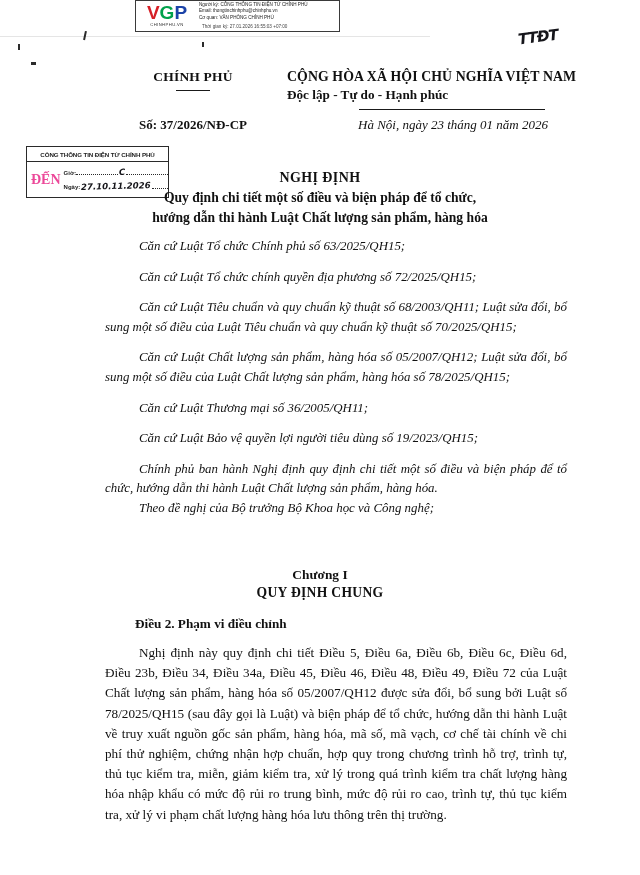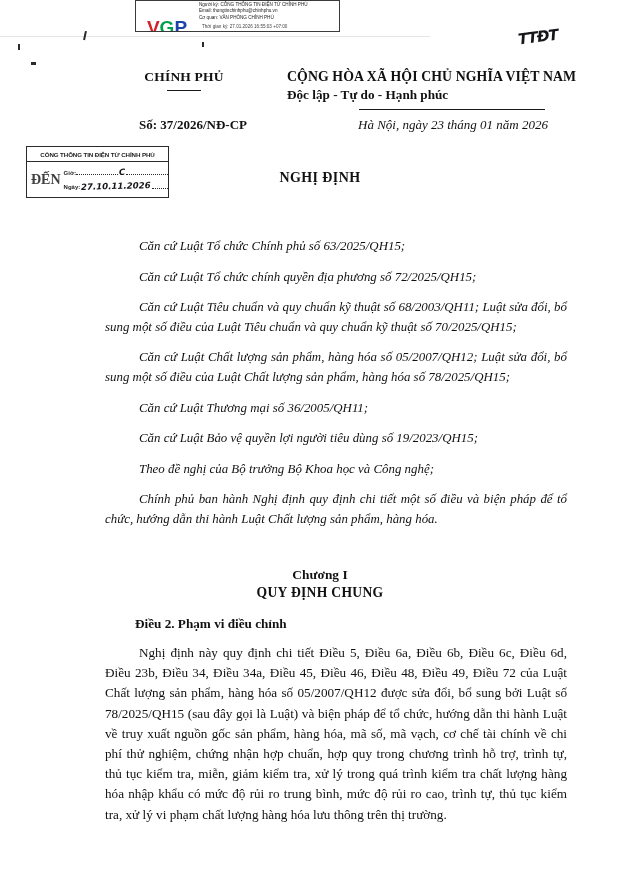--- a/index.html
+++ b/index.html
@@ -27,21 +27,21 @@
     box-sizing: border-box;
     display: flex;
     align-items: flex-start;
     overflow: hidden;
     background: #fff;
   }
   .sig-logo {
     width: 62px;
     flex: 0 0 62px;
     position: relative;
-    padding-top: 17px;
+    padding-top: 2px;
     text-align: center;
   }
   .sig-logo-letters {
     font-family: "Liberation Sans", sans-serif;
     font-weight: bold;
     font-size: 19px;
     line-height: 19px;
     letter-spacing: 0px;
   }
   .vgp-v { color: #d61f26; }
@@ -125,21 +125,21 @@
     display: flex;
     height: 35px;
     align-items: center;
     padding-left: 4px;
     box-sizing: border-box;
   }
   .stamp-den {
     font-family: "Liberation Serif", serif;
     font-weight: bold;
     font-size: 14px;
-    color: #404040;
+    color: #ec4899;
     flex: 0 0 auto;
     padding-right: 3px;
   }
   .stamp-fields { flex: 1 1 auto; }
   .stamp-row {
     display: flex;
     align-items: baseline;
     font-family: "Liberation Sans", sans-serif;
     font-size: 6px;
     font-weight: bold;
@@ -161,21 +161,21 @@
   .stamp-row .dots {
     flex: 1 1 auto;
     border-bottom: 1px dotted #2a2a2a;
     margin-bottom: 2px;
     min-width: 4px;
   }
 
   
   .hdr-left {
     position: absolute;
-    left: 89px;
+    left: 98px;
     top: 68px;
     width: 190px;
     text-align: center;
   }
   .hdr-right {
     position: absolute;
     left: 287px;
     top: 68px;
     width: 330px;
     text-align: left;
@@ -374,31 +374,35 @@
 <div class="hdr-right">
   <div class="hdr-nation">CỘNG HÒA XÃ HỘI CHỦ NGHĨA VIỆT NAM</div>
   <div class="hdr-motto">Độc lập - Tự do - Hạnh phúc</div>
   <div class="rule-long"></div>
 </div>
 <div class="hdr-number">Số: 37/2026/NĐ-CP</div>
 <div class="hdr-date">Hà Nội, ngày 23 tháng 01 năm 2026</div>
 
 <div class="title-wrap">
   <div class="doc-type">NGHỊ ĐỊNH</div>
+  <div class="doc-subtitle">
+    <div>Quy định chi tiết một số điều và biện pháp để tổ chức,</div>
+    <div>hướng dẫn thi hành Luật Chất lượng sản phẩm, hàng hóa</div>
+  </div>
 </div>
 
 <div class="preamble">
   <p class="pre-p">Căn cứ Luật Tổ chức Chính phủ số 63/2025/QH15;</p>
   <p class="pre-p">Căn cứ Luật Tổ chức chính quyền địa phương số 72/2025/QH15;</p>
   <p class="pre-p">Căn cứ Luật Tiêu chuẩn và quy chuẩn kỹ thuật số 68/2003/QH11; Luật sửa đổi, bổ sung một số điều của Luật Tiêu chuẩn và quy chuẩn kỹ thuật số 70/2025/QH15;</p>
   <p class="pre-p">Căn cứ Luật Chất lượng sản phẩm, hàng hóa số 05/2007/QH12; Luật sửa đổi, bổ sung một số điều của Luật Chất lượng sản phẩm, hàng hóa số 78/2025/QH15;</p>
   <p class="pre-p">Căn cứ Luật Thương mại số 36/2005/QH11;</p>
   <p class="pre-p">Căn cứ Luật Bảo vệ quyền lợi người tiêu dùng số 19/2023/QH15;</p>
+  <p class="pre-p last">Chính phủ ban hành Nghị định quy định chi tiết một số điều và biện pháp để tổ chức, hướng dẫn thi hành Luật Chất lượng sản phẩm, hàng hóa.</p>
   <p class="pre-p">Theo đề nghị của Bộ trưởng Bộ Khoa học và Công nghệ;</p>
-  <p class="pre-p last">Chính phủ ban hành Nghị định quy định chi tiết một số điều và biện pháp để tổ chức, hướng dẫn thi hành Luật Chất lượng sản phẩm, hàng hóa.</p>
 </div>
 
 <div class="chapter">
   <div class="chapter-num">Chương I</div>
   <div class="chapter-name">QUY ĐỊNH CHUNG</div>
 </div>
 
 <div class="article-head">Điều 2. Phạm vi điều chỉnh</div>
 <div class="article-body">
   <p class="body-p">Nghị định này quy định chi tiết Điều 5, Điều 6a, Điều 6b, Điều 6c, Điều 6d, Điều 23b, Điều 34, Điều 34a, Điều 45, Điều 46, Điều 48, Điều 49, Điều 72 của Luật Chất lượng sản phẩm, hàng hóa số 05/2007/QH12 được sửa đổi, bổ sung bởi Luật số 78/2025/QH15 (sau đây gọi là Luật) và biện pháp để tổ chức, hướng dẫn thi hành Luật về truy xuất nguồn gốc sản phẩm, hàng hóa, mã số, mã vạch, cơ chế tài chính về chi phí thử nghiệm, chứng nhận hợp chuẩn, hợp quy trong chương trình hỗ trợ, trình tự, thủ tục kiểm tra, miễn, giảm kiểm tra, xử lý trong quá trình kiểm tra chất lượng hàng hóa nhập khẩu có mức độ rủi ro trung bình, mức độ rủi ro cao, trình tự, thủ tục kiểm tra, xử lý vi phạm chất lượng hàng hóa lưu thông trên thị trường.</p>

